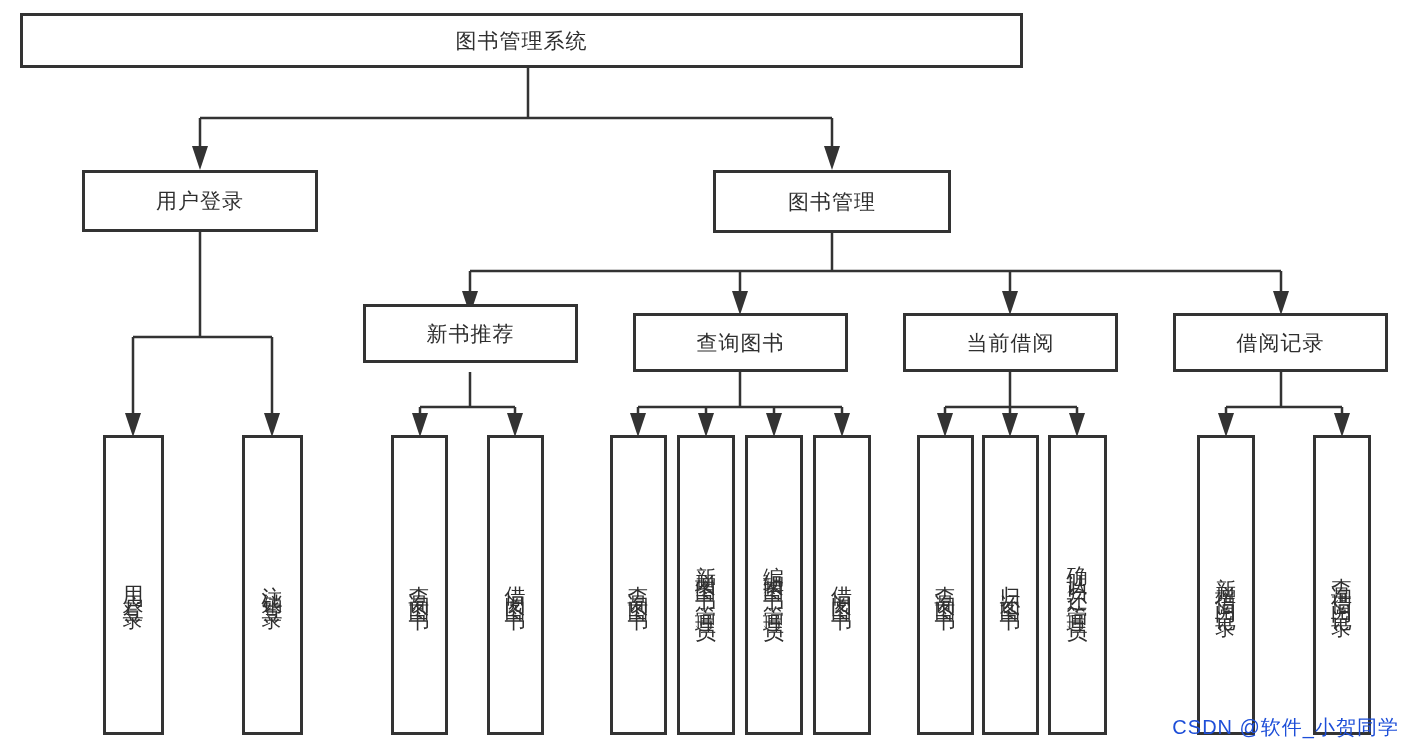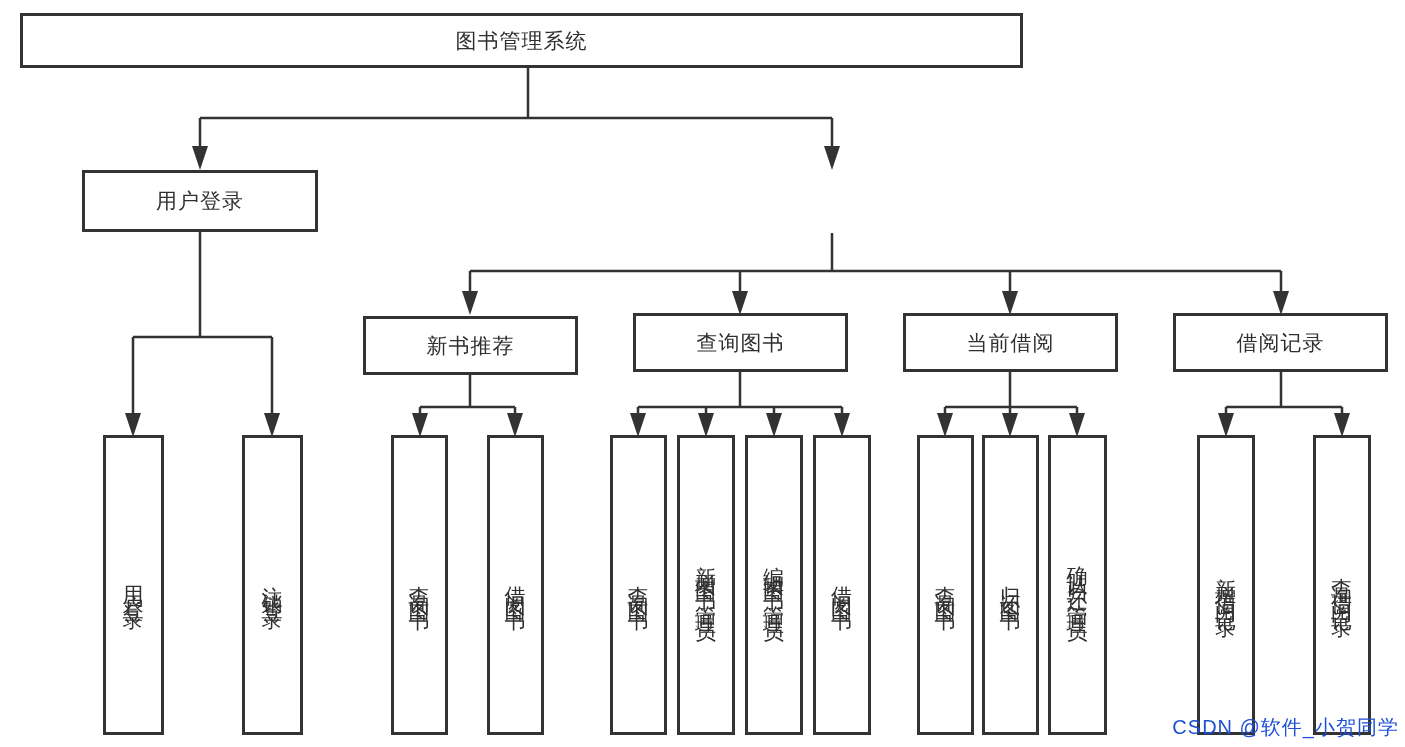--- a/index.html
+++ b/index.html
@@ -97,22 +97,23 @@
       <use href="#ah" transform="translate(1010,437)"></use>
       <use href="#ah" transform="translate(1077,437)"></use>
       <use href="#ah" transform="translate(1226,437)"></use>
       <use href="#ah" transform="translate(1342,437)"></use>
     </g>
   </svg>
 
   <div class="node" style="left:20px; top:13px; width:1003px; height:55px;">图书管理系统</div>
 
   <div class="node" style="left:82px; top:170px; width:236px; height:62px;">用户登录</div>
+  <div class="node" style="left:713px; top:170px; width:238px; height:63px;">图书管理</div>
 
-  <div class="node" style="left:363px; top:316px; width:215px; height:59px;">新书推荐</div>
+  <div class="node" style="left:363px; top:304px; width:215px; height:59px;">新书推荐</div>
   <div class="node" style="left:633px; top:313px; width:215px; height:59px;">查询图书</div>
   <div class="node" style="left:903px; top:313px; width:215px; height:59px;">当前借阅</div>
   <div class="node" style="left:1173px; top:313px; width:215px; height:59px;">借阅记录</div>
 
   <div class="node vertical" style="left:103px; top:435px; width:61px; height:300px;">用户登录</div>
   <div class="node vertical" style="left:242px; top:435px; width:61px; height:300px;">注销登录</div>
 
   <div class="node vertical" style="left:391px; top:435px; width:57px; height:300px;">查询图书</div>
   <div class="node vertical" style="left:487px; top:435px; width:57px; height:300px;">借阅图书</div>
 

